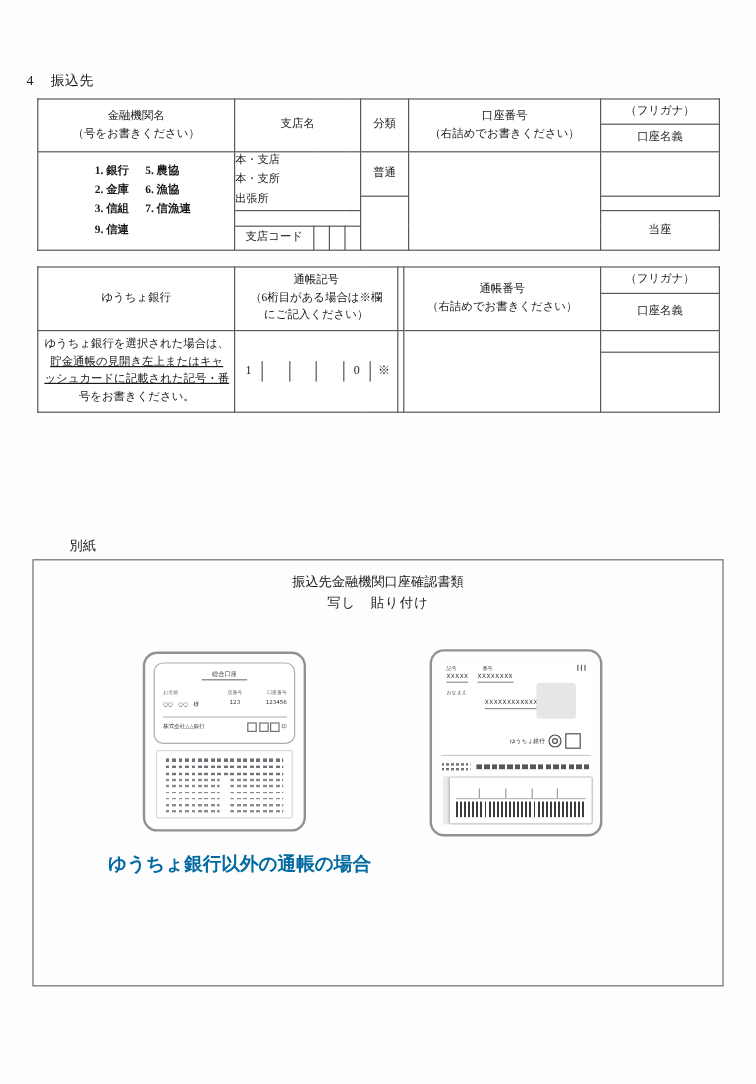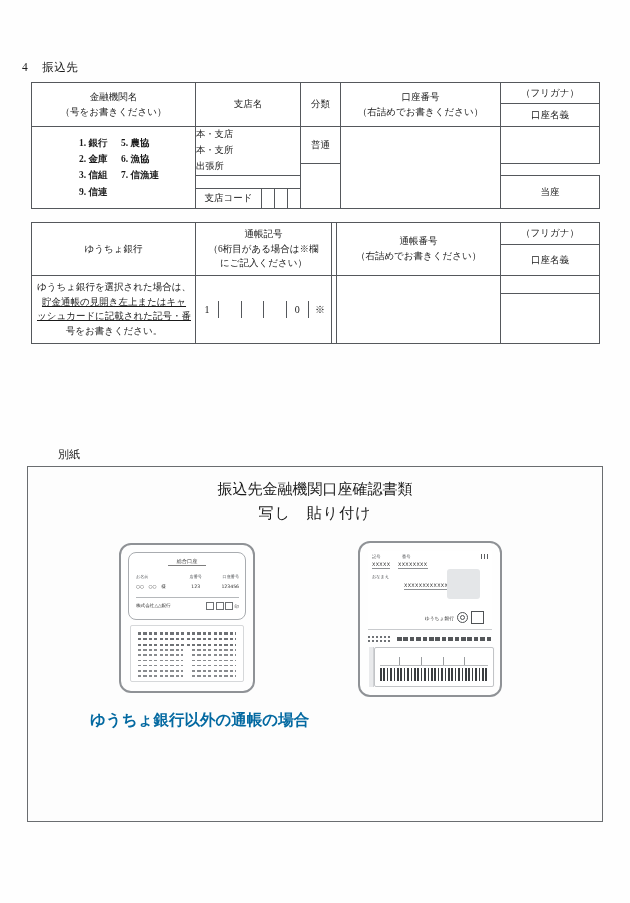--- a/index.html
+++ b/index.html
@@ -145,21 +145,21 @@
     width: 574px;
     height: 354px;
     border: 1px solid #6a6d70;
     background: #fdfdfd;
   }
   .attach-title {
     position: absolute;
     left: 0; right: 0;
     top: 10px;
     text-align: center;
-    font-size: 15px;
+    font-size: 11px;
     line-height: 1.62;
   }
   .attach-title .t2 { display: block; letter-spacing: 1px; }
 
   
   .cap {
     position: absolute;
     font-family: "DejaVu Sans", "Liberation Sans", sans-serif;
     font-size: 15.5px;
     font-weight: 700;

